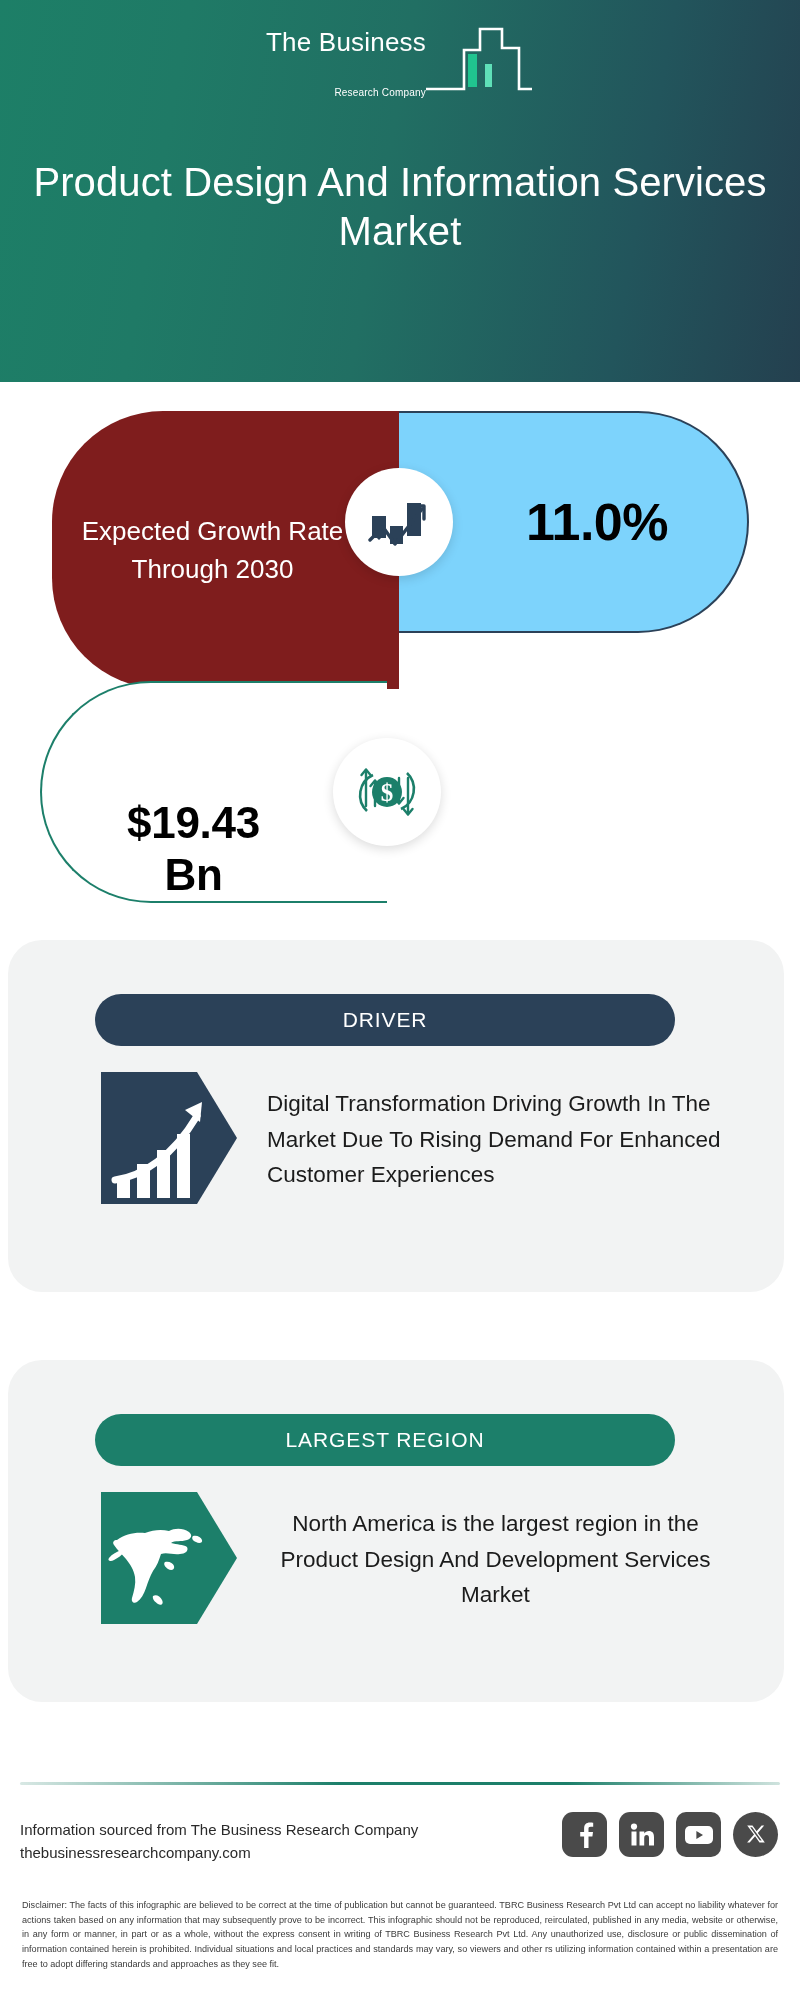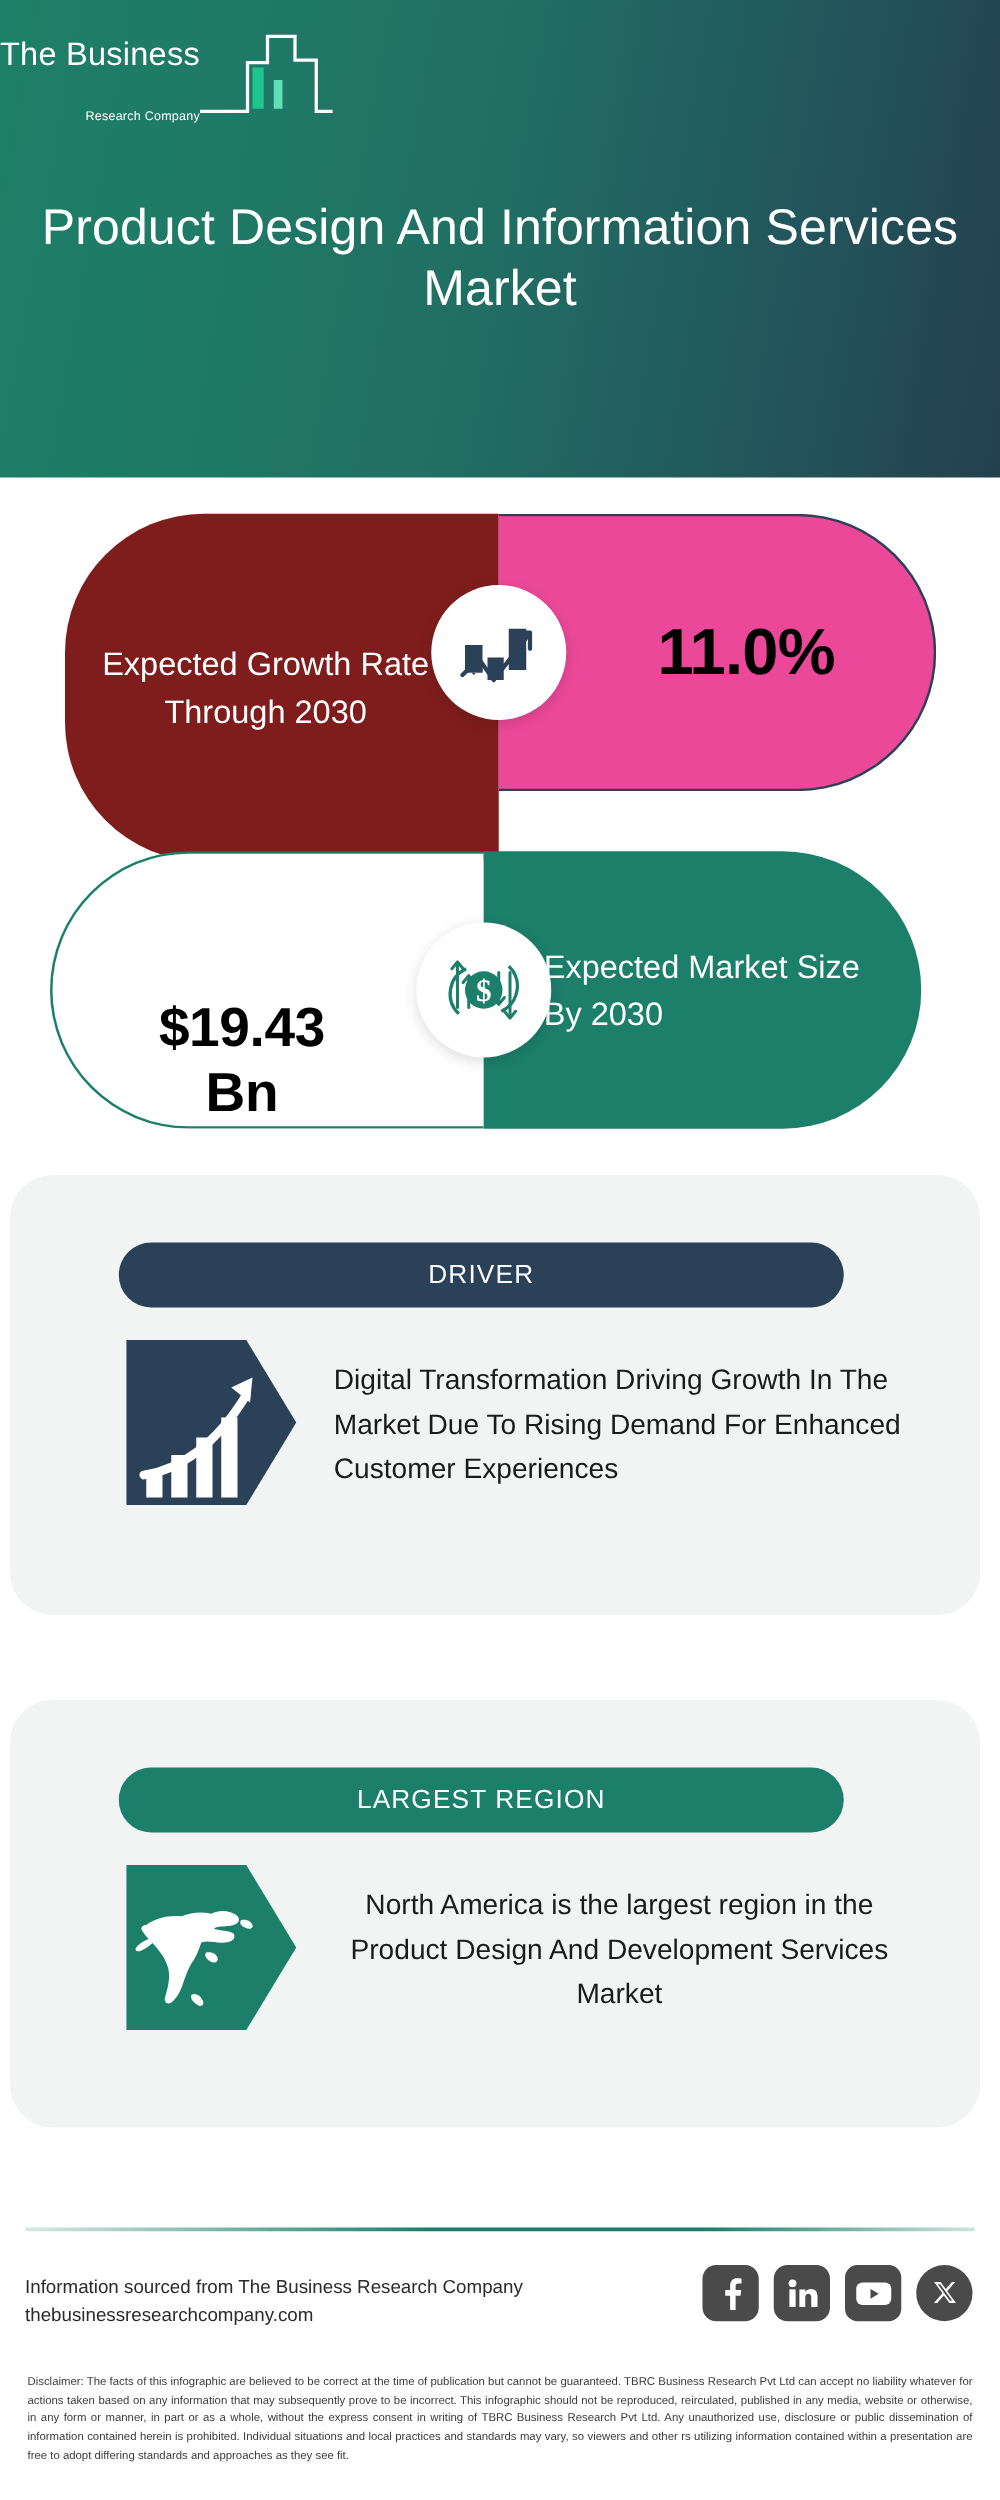--- a/index.html
+++ b/index.html
@@ -23,21 +23,21 @@
     width: 800px;
     height: 382px;
     background: linear-gradient(100deg, #1d7f67 0%, #1f7a66 22%, #216f63 48%, #22555c 78%, #24404f 100%);
     overflow: hidden;
   }
   .logo-wrap {
     position: absolute;
     left: 0; right: 0;
     top: 26px;
     display: flex;
-    justify-content: flex-start;
+    justify-content: center;
     align-items: flex-end;
     gap: 0px;
   }
   .logo-text {
     display: flex;
     flex-direction: column;
     align-items: flex-end;
     line-height: 1.02;
     color: #ffffff;
     padding-bottom: 4px;
@@ -97,21 +97,21 @@
     padding-left: 10px;
     padding-right: 36px;
   }
   .stat1-right {
     position: absolute;
     left: 347px; top: 0;
     width: 350px; height: 222px;
     border: 2.5px solid #2b4158;
     border-left: none;
     border-radius: 0 111px 111px 0;
-    background: #ec4899;
+    background: #7dd3fc;
     display: flex;
     align-items: center;
     justify-content: center;
   }
   .stat1-value {
     color: #000000;
     font-size: 52px;
     font-weight: 700;
     letter-spacing: -0.5px;
     padding-left: 48px;
@@ -327,23 +327,20 @@
       </svg>
     </div>
   </div>
 
   <div class="stat2">
     <div class="stat2-left">
       <div class="stat2-value">
         <div>$19.43</div>
         <div>Bn</div>
       </div>
-    </div>
-    <div class="stat2-right">
-      <div class="stat2-right-text">Expected Market Size By 2030</div>
     </div>
     <div class="badge-circle stat2-badge">
       <svg width="68" height="66" viewBox="0 0 68 66">
         <g fill="none" stroke="#1c7f6a" stroke-width="2.6">
           <path d="M14 52 A22 22 0 0 1 20 16"></path>
           <path d="M54 14 A22 22 0 0 1 48 50"></path>
         </g>
         <g stroke="#1c7f6a" stroke-width="2.4" fill="none" stroke-linecap="round" stroke-linejoin="round">
           <path d="M13 47 V11"></path>
             <path d="M8.5 16 L13 10.5 L17.5 16"></path>

